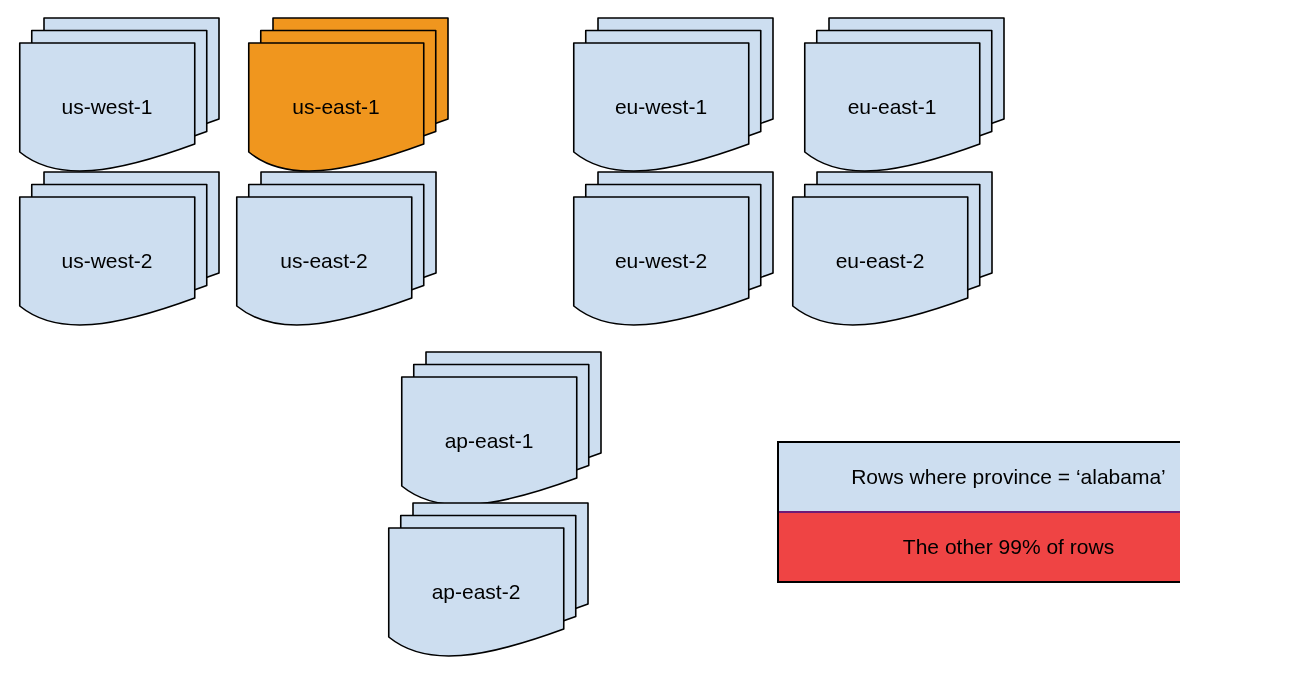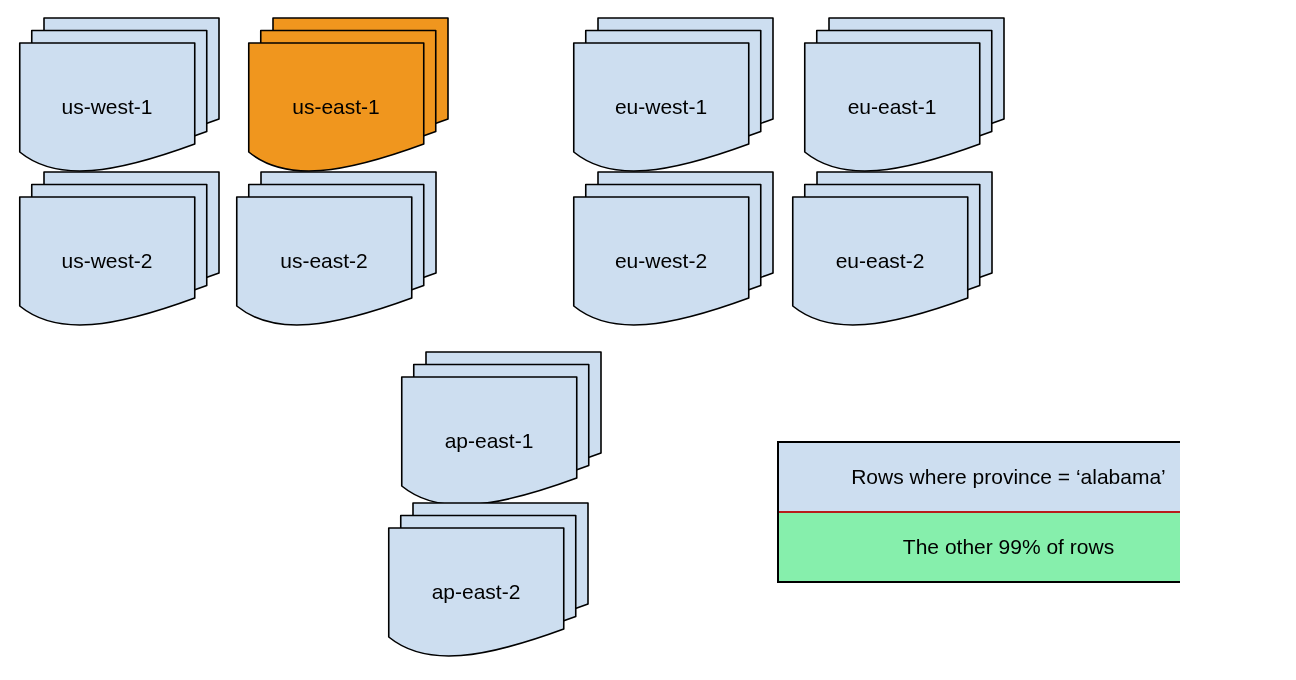--- a/index.html
+++ b/index.html
@@ -37,21 +37,21 @@
   }
   .legend-cell {
     flex: 1;
     display: flex;
     align-items: center;
     justify-content: center;
     font-size: 21px;
     color: #000000;
   }
   .legend-cell.blue { background: #CDDEF0; }
-  .legend-cell.orange { background: #86efac; border-top: 2px solid #b91c1c; }
+  .legend-cell.orange { background: #ef4444; border-top: 2px solid #701a75; }
 </style>
 </head>
 <body>
 
 <div id="canvas">
 
   <svg class="stack" style="left:19px; top:17px;" width="203" height="157" viewBox="0 0 203 157">
     <path class="sheet" transform="translate(25,1)" d="M0,0 L175,0 L175,101 C96,130 38,140 0,109 Z" fill="#CDDEF0"></path>
     <path class="sheet" transform="translate(12.75,13.5)" d="M0,0 L175,0 L175,101 C96,130 38,140 0,109 Z" fill="#CDDEF0"></path>
     <path class="sheet" transform="translate(0.75,26)" d="M0,0 L175,0 L175,101 C96,130 38,140 0,109 Z" fill="#CDDEF0"></path>

